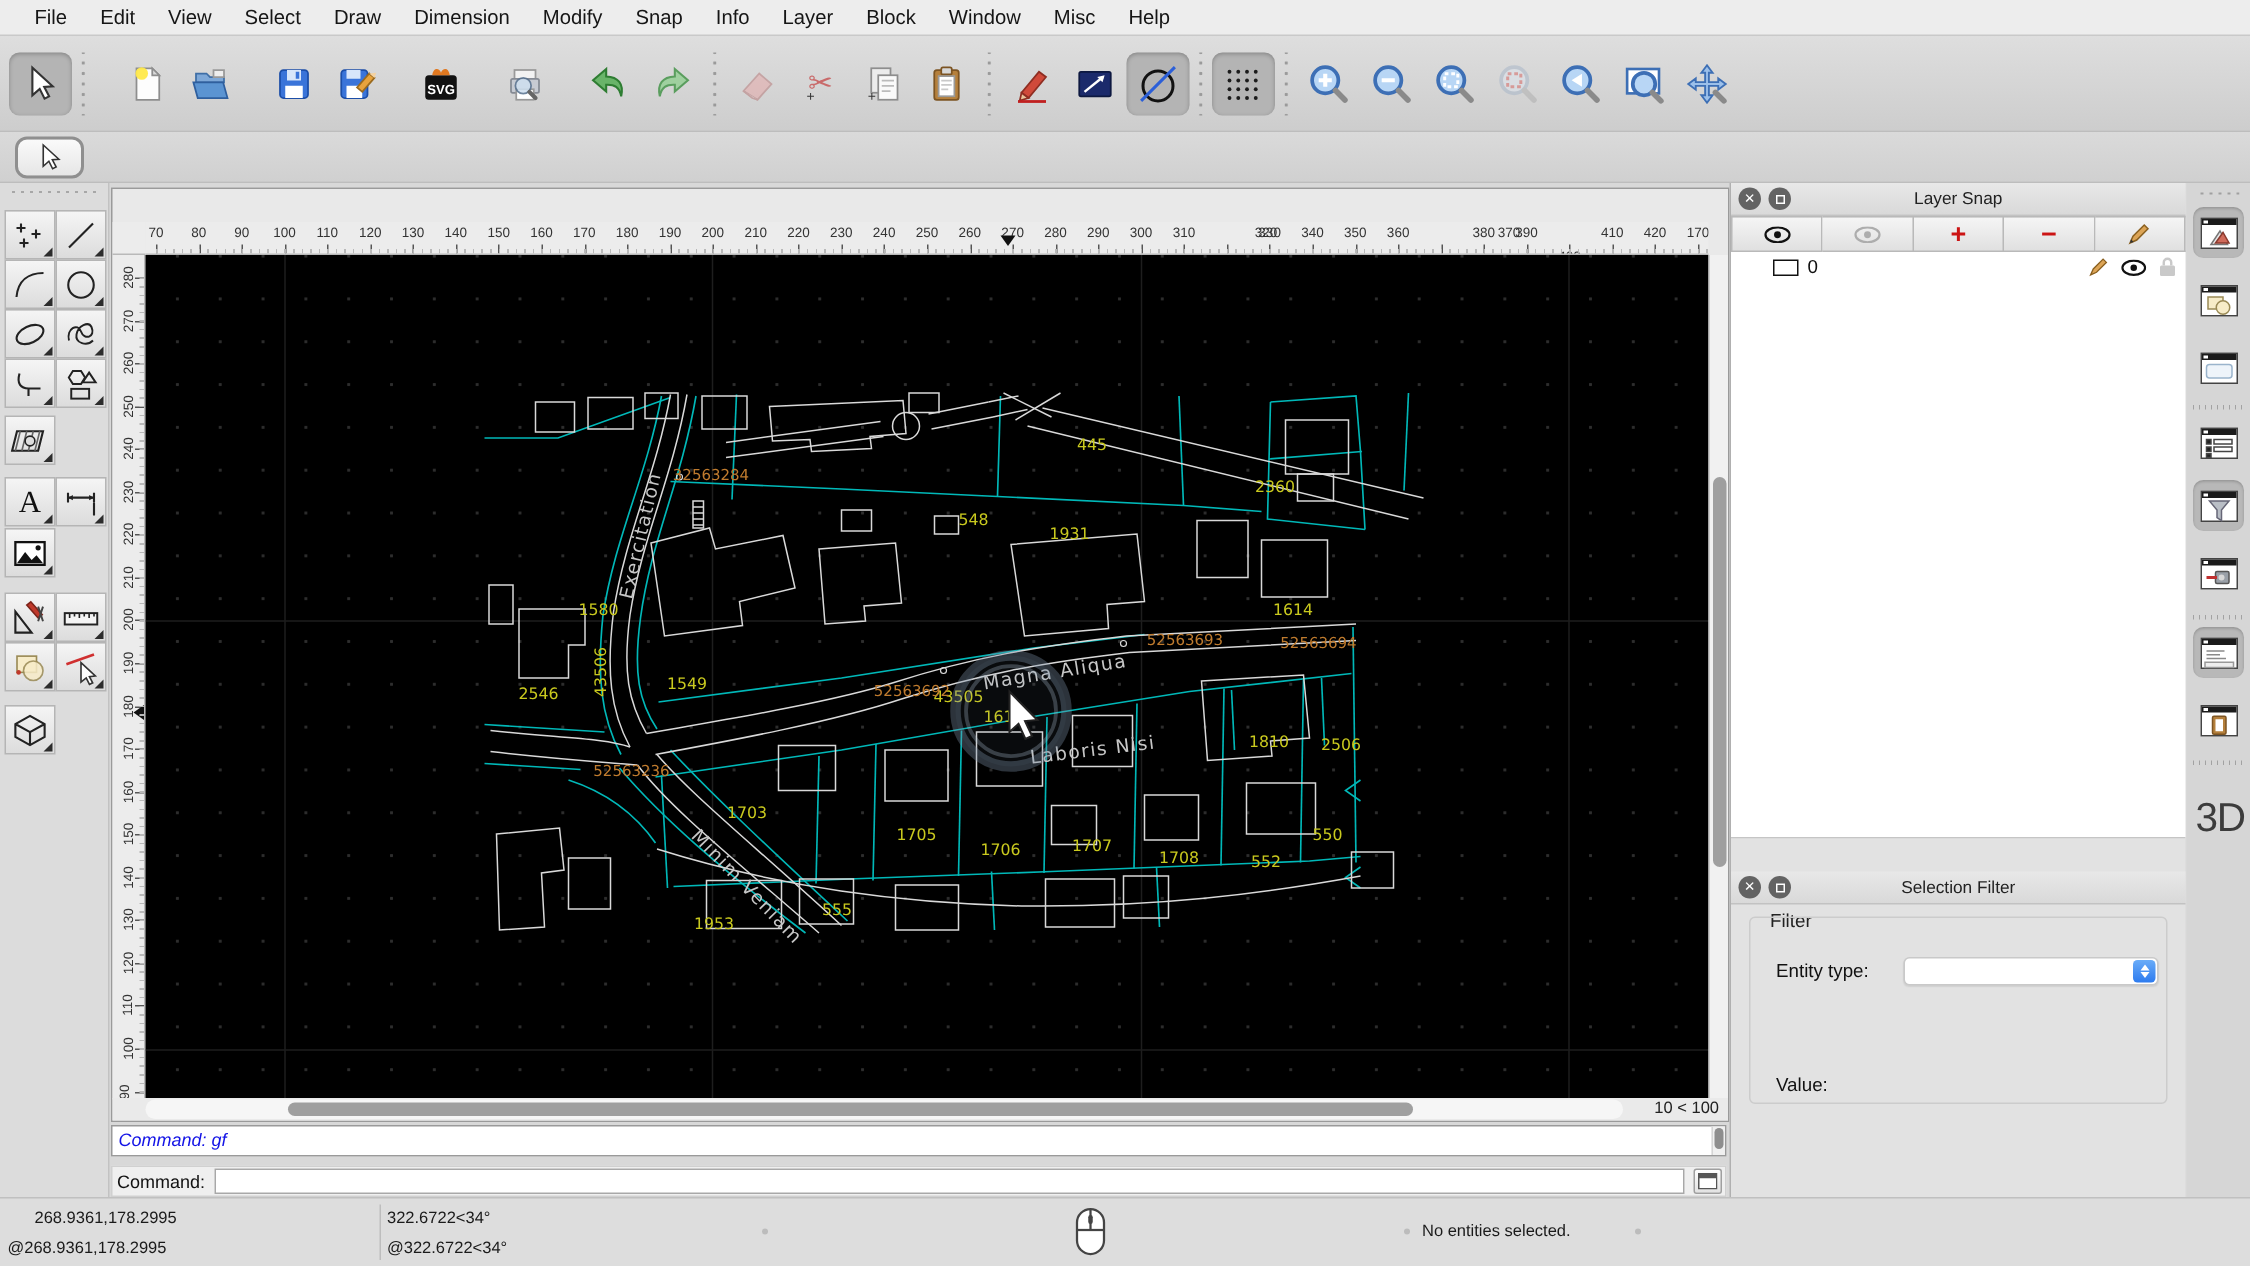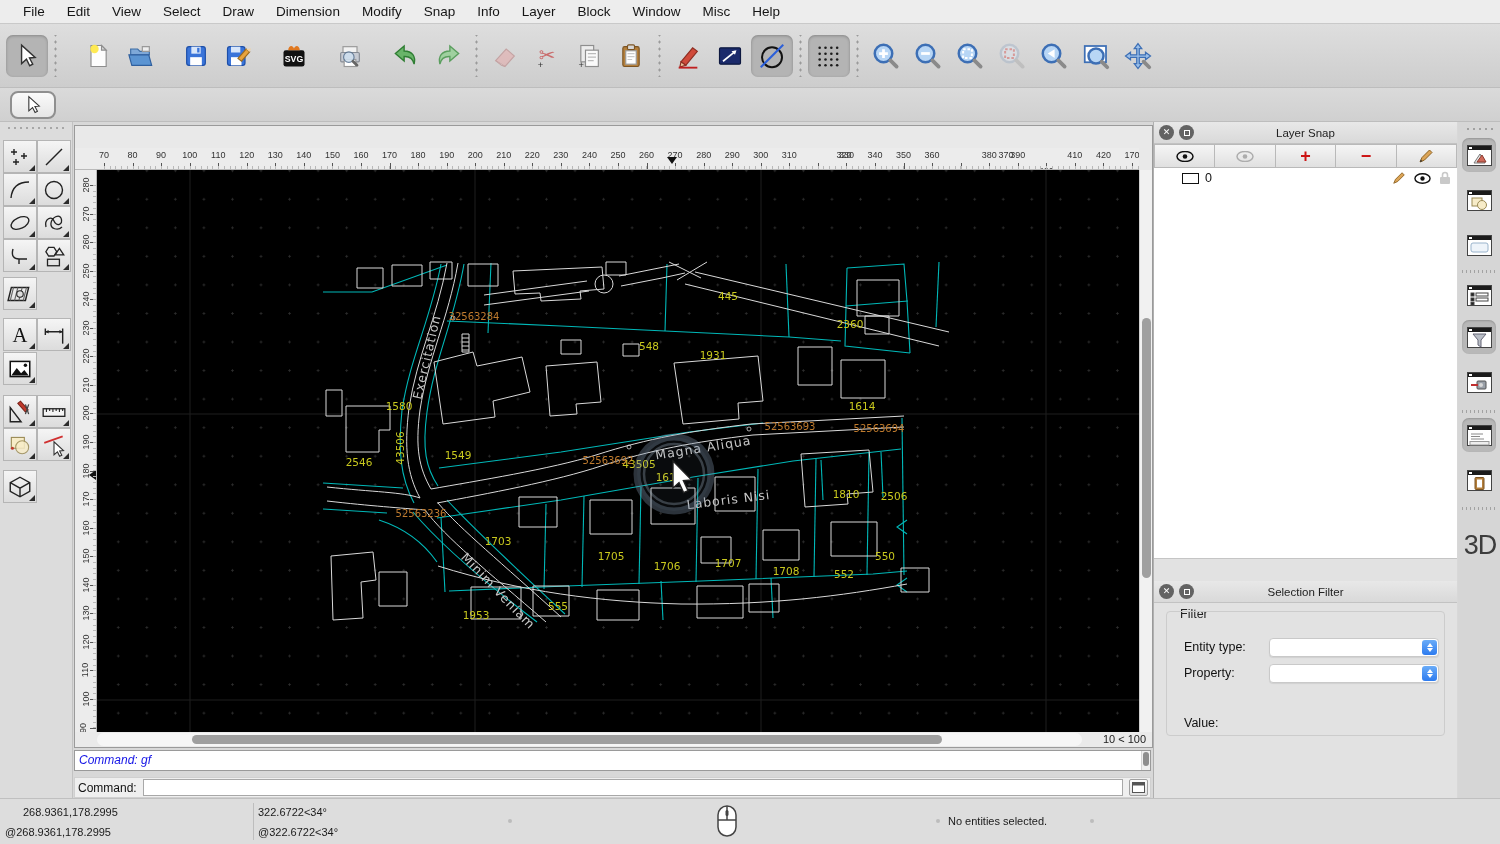--- a/index.html
+++ b/index.html
@@ -864,29 +864,20 @@
     <div class="sf-group"></div>
     <div class="sf-row" style="top:56px">
       <span class="sf-label">Entity type:</span>
       <div class="combo">
           <div class="stepper">
             <span class="up"></span>
             <span class="dn"></span>
           </div>
         </div>
     </div>
-    <div class="sf-row" style="top:82px">
-      <span class="sf-label">Property:</span>
-      <div class="combo">
-          <div class="stepper">
-            <span class="up"></span>
-            <span class="dn"></span>
-          </div>
-        </div>
-    </div>
     <div class="sf-row" style="top:132px">
       <span class="sf-label">Value:</span>
     </div>
     <div class="sf-buttons">
       <div class="fbtn">
           <span class="pinksq"></span>
         </div>
       <div class="fbtn">
           <span class="pinksq" style="margin-right:5px;margin-bottom:5px"></span>
         </div>

